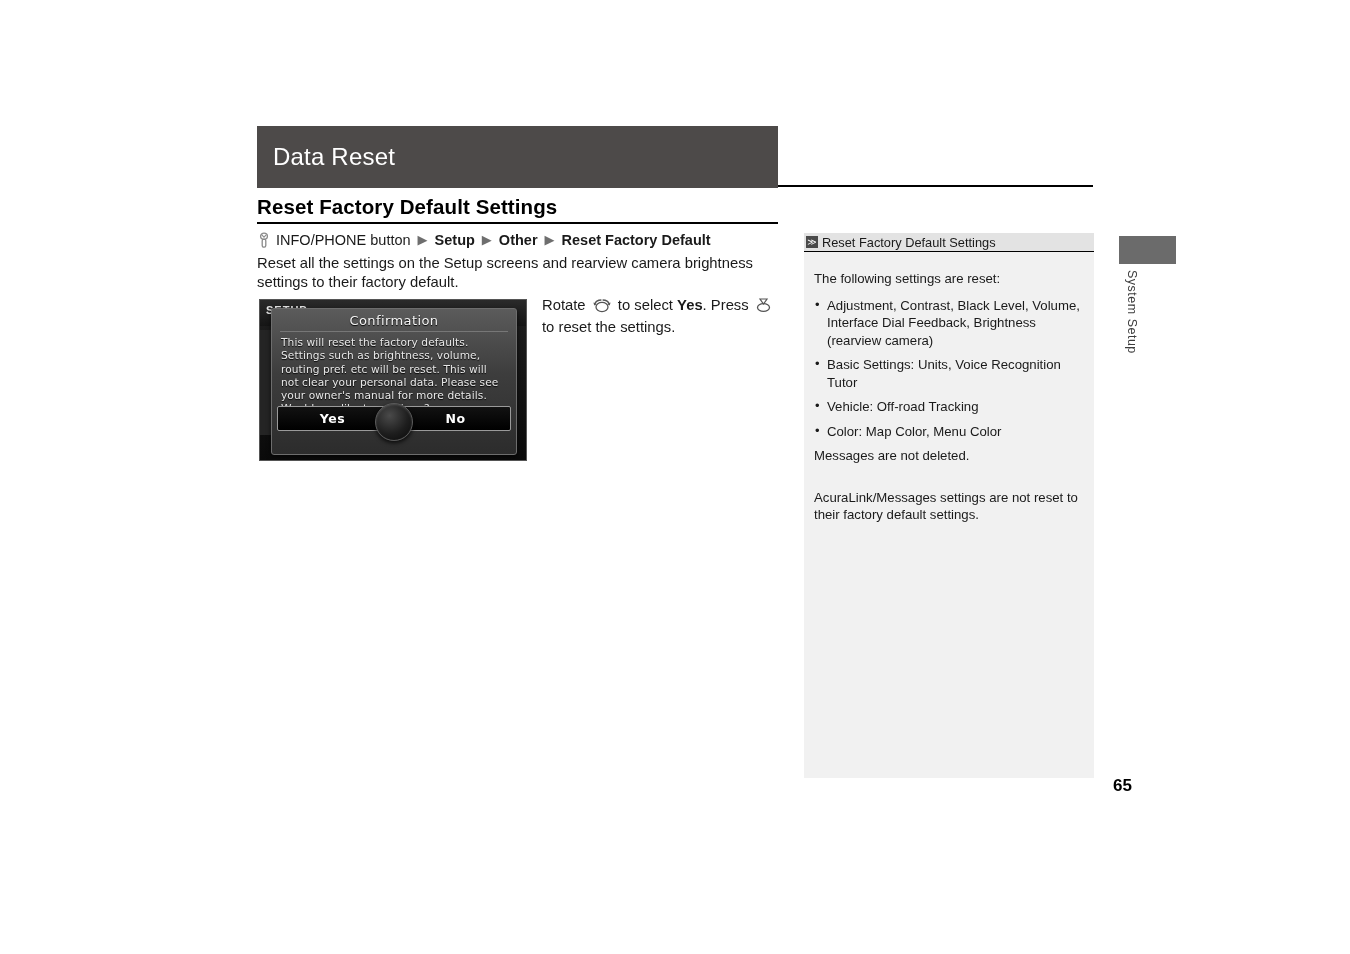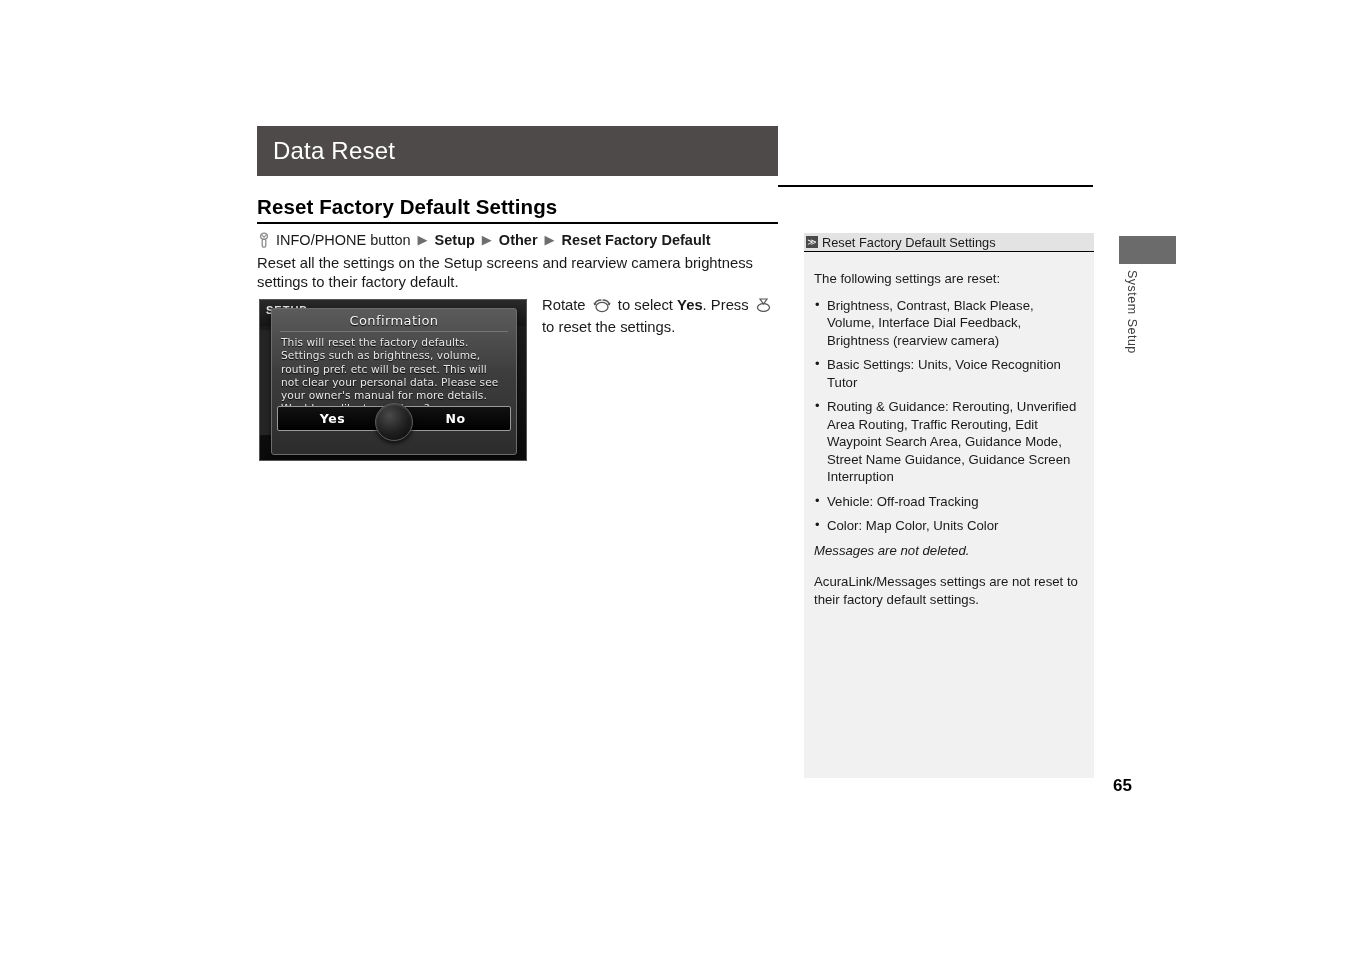--- a/index.html
+++ b/index.html
@@ -15,21 +15,21 @@
     color: #1a1a1a;
     overflow: hidden;
   }
 
   
   .chapter-bar {
     position: absolute;
     left: 257px;
     top: 126px;
     width: 521px;
-    height: 50px;
+    height: 62px;
     background: #4d4a49;
     display: flex;
     align-items: center;
   }
   .chapter-title {
     color: #ffffff;
     font-size: 24px;
     font-weight: 400;
     letter-spacing: 0.2px;
     padding-left: 16px;
@@ -285,21 +285,21 @@
     padding-left: 13px;
     margin-bottom: 7px;
   }
   .sb-list li::before {
     content: "\2022";
     position: absolute;
     left: 1px;
     top: -1px;
     font-size: 13px;
   }
-  .sb-note { margin: 0 0 14px 0; font-style: italic; }
+  .sb-note { margin: 0 0 24px 0; }
   .sb-note2 { margin: 0; }
 
   
   .edge-tab {
     position: absolute;
     left: 1119px;
     top: 236px;
     width: 57px;
     height: 28px;
     background: #6b6b6b;
@@ -399,25 +399,24 @@
 </div>
 
 <div class="sidebar">
   <div class="sb-header">
     <span class="sb-marker">≫</span>
     <span class="sb-header-text">Reset Factory Default Settings</span>
   </div>
   <div class="sb-content">
     <p class="sb-lead">The following settings are reset:</p>
     <ul class="sb-list">
-      <li>Brightness, Contrast, Black Please, Volume, Interface Dial Feedback, Brightness (rearview camera)</li>
+      <li>Adjustment, Contrast, Black Level, Volume, Interface Dial Feedback, Brightness (rearview camera)</li>
       <li>Basic Settings: Units, Voice Recognition Tutor</li>
-      <li>Routing &amp; Guidance: Rerouting, Unverified Area Routing, Traffic Rerouting, Edit Waypoint Search Area, Guidance Mode, Street Name Guidance, Guidance Screen Interruption</li>
       <li>Vehicle: Off-road Tracking</li>
-      <li>Color: Map Color, Units Color</li>
+      <li>Color: Map Color, Menu Color</li>
     </ul>
     <p class="sb-note">Messages are not deleted.</p>
     <p class="sb-note2">AcuraLink/Messages settings are not reset to their factory default settings.</p>
   </div>
 </div>
 
 <div class="edge-tab"></div>
 <div class="edge-label">System Setup</div>
 
 <div class="page-number">65</div>

